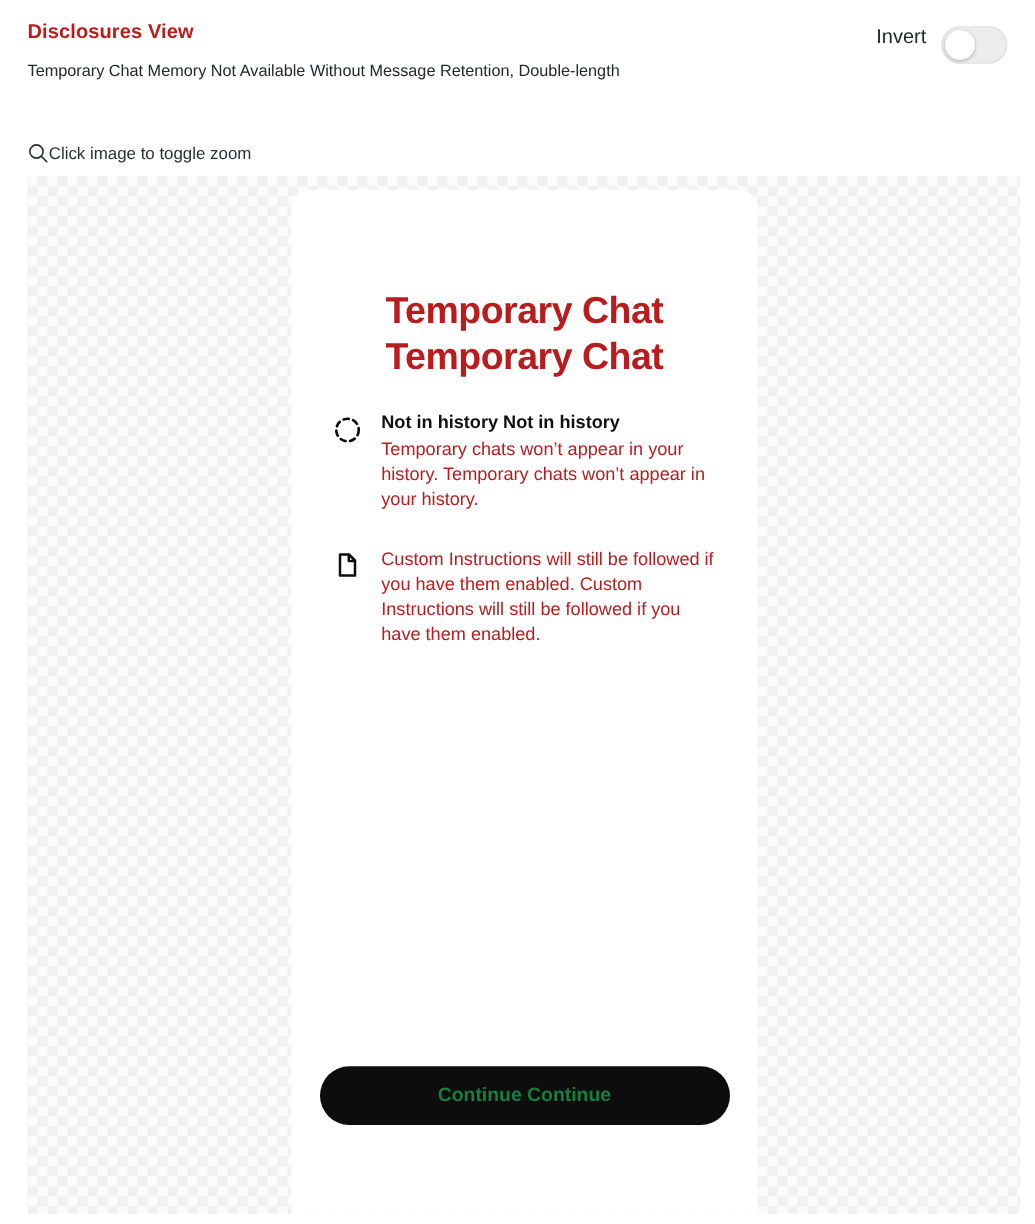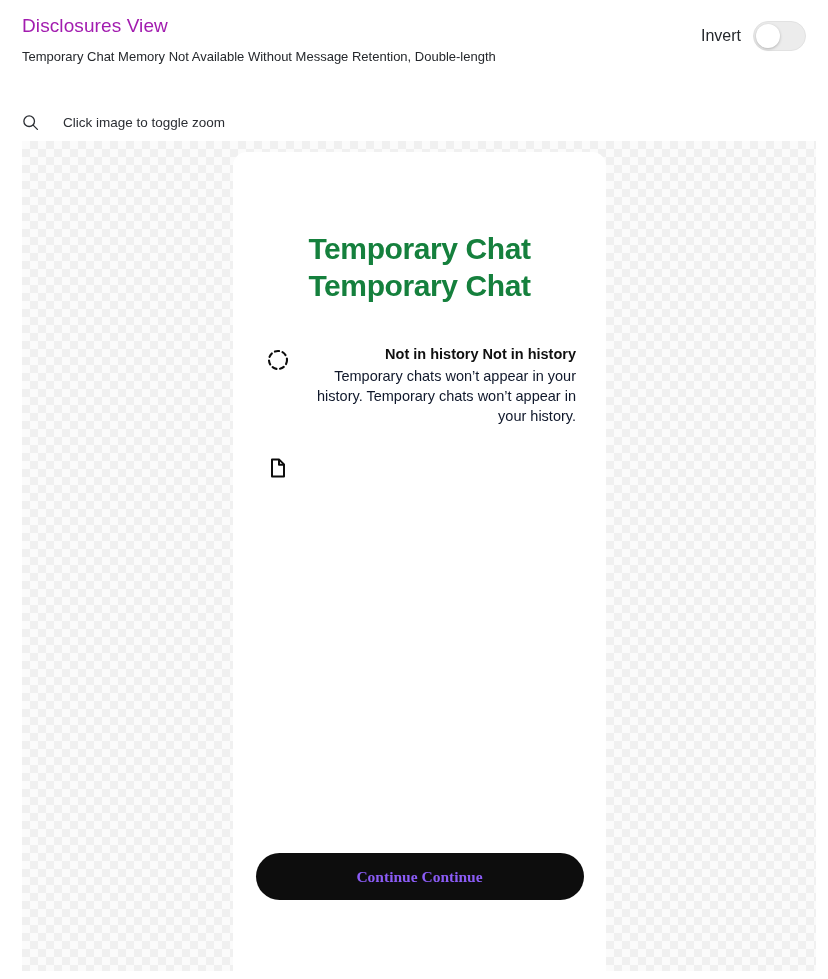--- a/index.html
+++ b/index.html
@@ -24,42 +24,41 @@
   
   .header {
     position: absolute;
     top: 0;
     left: 0;
     width: 828px;
     padding: 14px 22px 0 22px;
   }
 
   .header-title {
-    font-size: 19px;
-    font-weight: 400;
-    color: #a21caf;
+    font-size: 16px;
+    font-weight: 700;
+    color: #b91c1c;
     letter-spacing: 0.1px;
     line-height: 24px;
     margin: 0;
   }
 
   .header-subtitle {
     font-size: 13px;
     font-weight: 400;
     color: #24272b;
     line-height: 22px;
     margin-top: 8px;
   }
 
   .invert-wrap {
     position: absolute;
     top: 21px;
     right: 22px;
     display: flex;
-    align-items: center;
     gap: 12px;
   }
 
   .invert-label {
     font-size: 16px;
     color: #24272b;
   }
 
   .toggle {
     width: 53px;
@@ -82,21 +81,21 @@
     box-shadow: 0 1px 3px rgba(0,0,0,0.25);
   }
 
   
   .zoom-hint {
     position: absolute;
     top: 114px;
     left: 22px;
     display: flex;
     align-items: center;
-    gap: 24px;
+    gap: 0;
     cursor: pointer;
   }
 
   .zoom-hint .hint-text {
     font-size: 13.5px;
     color: #2b2e33;
   }
 
   .magnifier {
     width: 17px;
@@ -132,27 +131,26 @@
   }
 
   .sheet-title {
     margin: 0;
     padding: 78px 26px 0 26px;
     text-align: center;
     font-size: 30px;
     line-height: 37px;
     font-weight: 700;
     letter-spacing: -0.4px;
-    color: #15803d;
+    color: #b91c1c;
   }
 
   .features {
-    margin-top: 40px;
+    margin-top: 24px;
     padding: 0 30px 0 32px;
-    text-align: right;
   }
 
   .feature {
     display: flex;
     align-items: flex-start;
     gap: 14px;
     margin-bottom: 26px;
   }
 
   .feature-icon {
@@ -174,46 +172,46 @@
     font-weight: 700;
     line-height: 20px;
     color: #101010;
     margin: 0;
   }
 
   .feature-desc {
     margin-top: 2px;
     font-size: 14.5px;
     line-height: 20px;
-    color: #0f172a;
+    color: #b91c1c;
   }
 
   .cta-wrap {
     position: absolute;
     left: 0;
     right: 0;
     bottom: 71px;
     display: flex;
     justify-content: center;
   }
 
   .cta {
     width: 328px;
     height: 47px;
     border-radius: 24px;
     background: #0d0d0d;
-    color: #8b5cf6;
+    color: #15803d;
     font-size: 15.5px;
     font-weight: 600;
     border: none;
     cursor: pointer;
     display: flex;
     align-items: center;
     justify-content: center;
-    font-family: Liberation Serif, serif;
+    font-family: Liberation Sans, sans-serif;
   }
 </style>
 </head>
 <body>
 
 <div class="page">
 
   <div class="header">
     <h1 class="header-title">Disclosures View</h1>
     <div class="header-subtitle">Temporary Chat Memory Not Available Without Message Retention, Double-length</div>
@@ -257,20 +255,21 @@
         </div>
 
         <div class="feature">
           <span class="feature-icon">
             <svg width="24" height="24" viewBox="0 0 24 24" fill="none" xmlns="http://www.w3.org/2000/svg">
               <path d="M6 3.6h7.2L18 8.4V20.4H6V3.6Z" stroke="#0d0d0d" stroke-width="2" stroke-linejoin="round"></path>
               <path d="M13 3.8v5h5" stroke="#0d0d0d" stroke-width="2" stroke-linejoin="round"></path>
             </svg>
           </span>
           <div class="feature-body">
+            <div class="feature-desc">Custom Instructions will still be followed if you have them enabled. Custom Instructions will still be followed if you have them enabled.</div>
           </div>
         </div>
 
       </div>
 
       <div class="cta-wrap">
         <button class="cta">Continue Continue</button>
       </div>
 
     </div>

